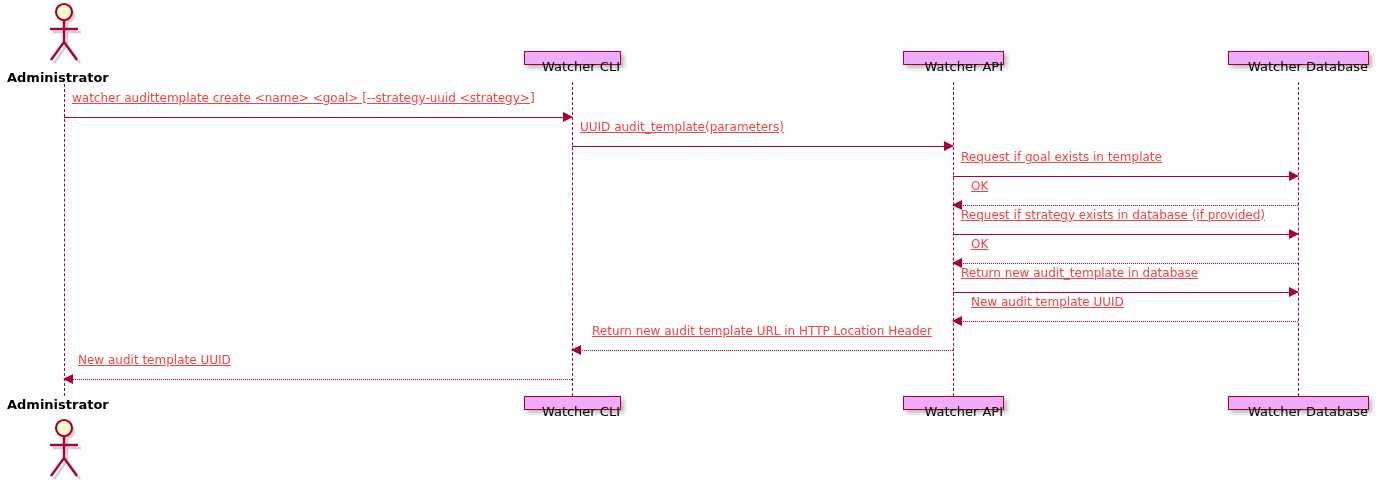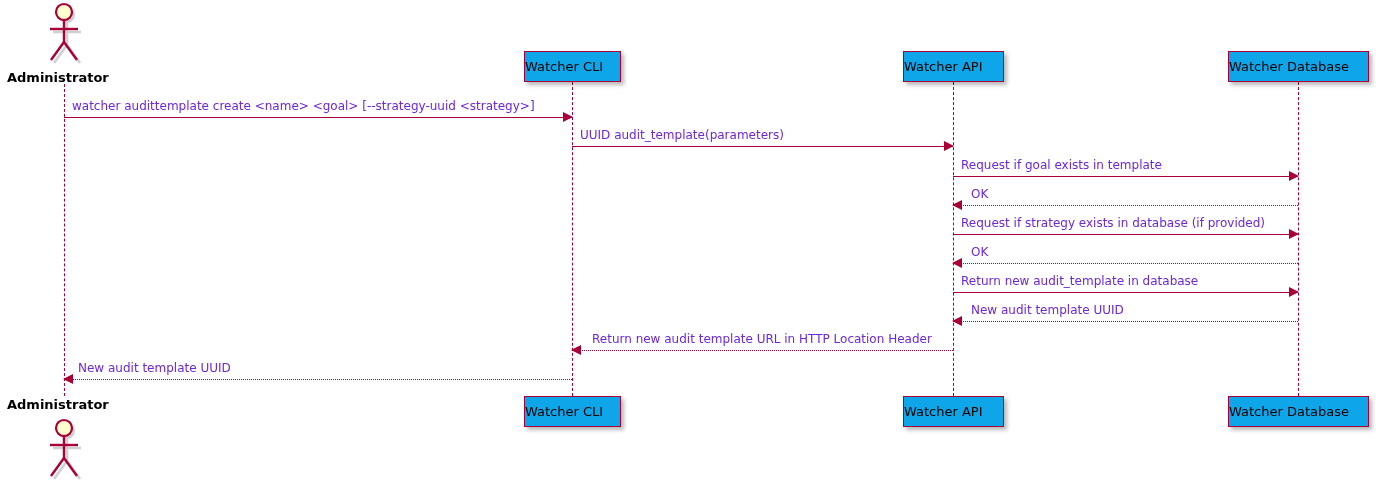--- a/index.html
+++ b/index.html
@@ -8,29 +8,29 @@
     position:relative;
     width:1379px;
     height:483px;
     background:#FFFFFF;
     overflow:hidden;
   }
   
   .pbox{
     position:absolute;
     box-sizing:border-box;
-    background:#0ea5e9;
+    background:#f0abfc;
     border:1.5px solid #A80036;
     color:#000000;
     font-size:13px;
     line-height:30px;
-    text-align:left;
+    text-align:right;
     white-space:nowrap;
     box-shadow:3px 3px 4px rgba(0,0,0,0.28);
-    height:31px;
+    height:14px;
   }
   
   .lifeline{
     position:absolute;
     width:0;
     border-left:1px dashed #A80036;
   }
   
   .actor{position:absolute;width:48px;height:62px;}
   .actor svg{display:block;overflow:visible;}
@@ -62,24 +62,25 @@
   .arrowhead.right{
     right:-1px;
     border-left:10px solid #A80036;
   }
   .arrowhead.left{
     left:-1px;
     border-right:10px solid #A80036;
   }
   .msg-label{
     position:absolute;
-    bottom:4px;
+    bottom:12px;
     font-size:12px;
-    color:#6d28d9;
+    color:#ef4444;
     white-space:nowrap;
+    text-decoration:underline;
   }
   .msg-label.lbl-left{left:8px;}
 </style>
 </head>
 <body>
 
 <div id="diagram">
 
   <div class="actor" style="left:40px;top:2px;">
     <svg width="48" height="62" viewBox="0 0 48 62" aria-hidden="true">

